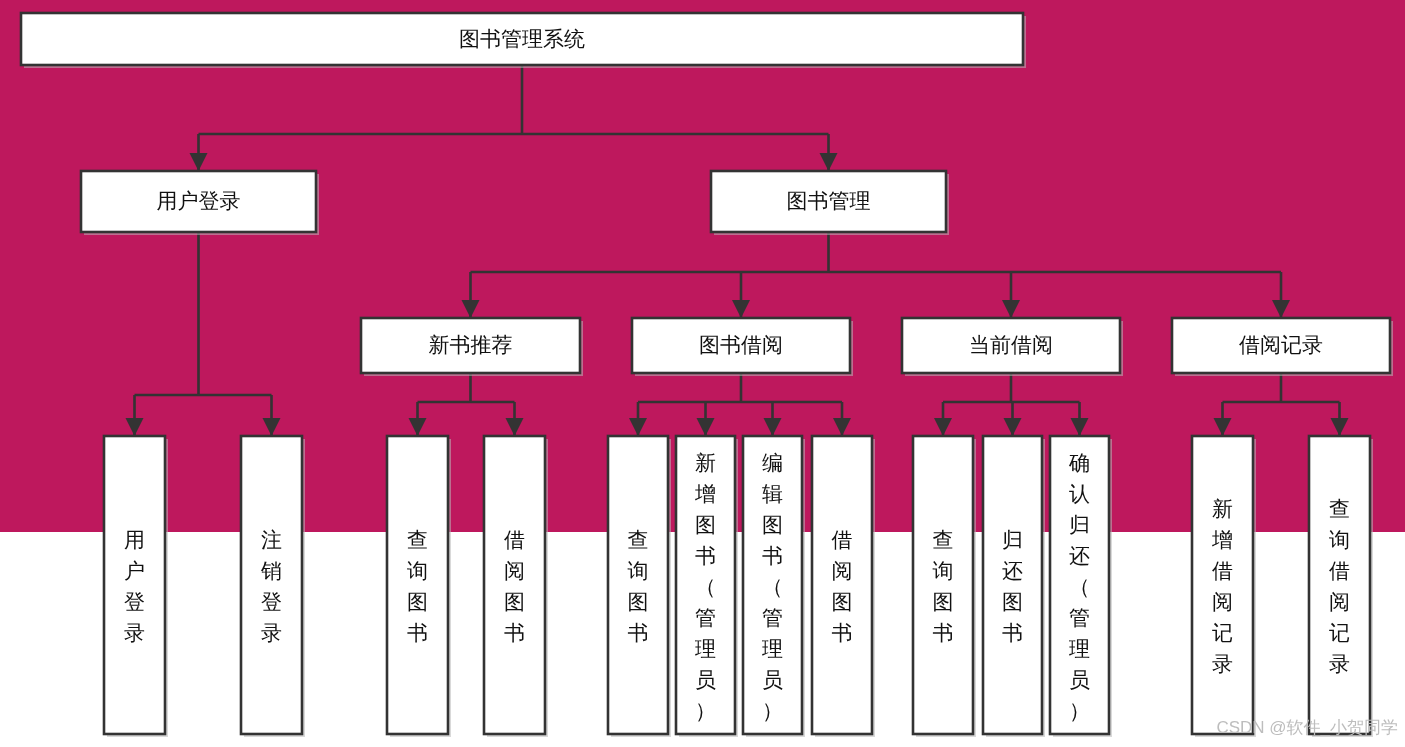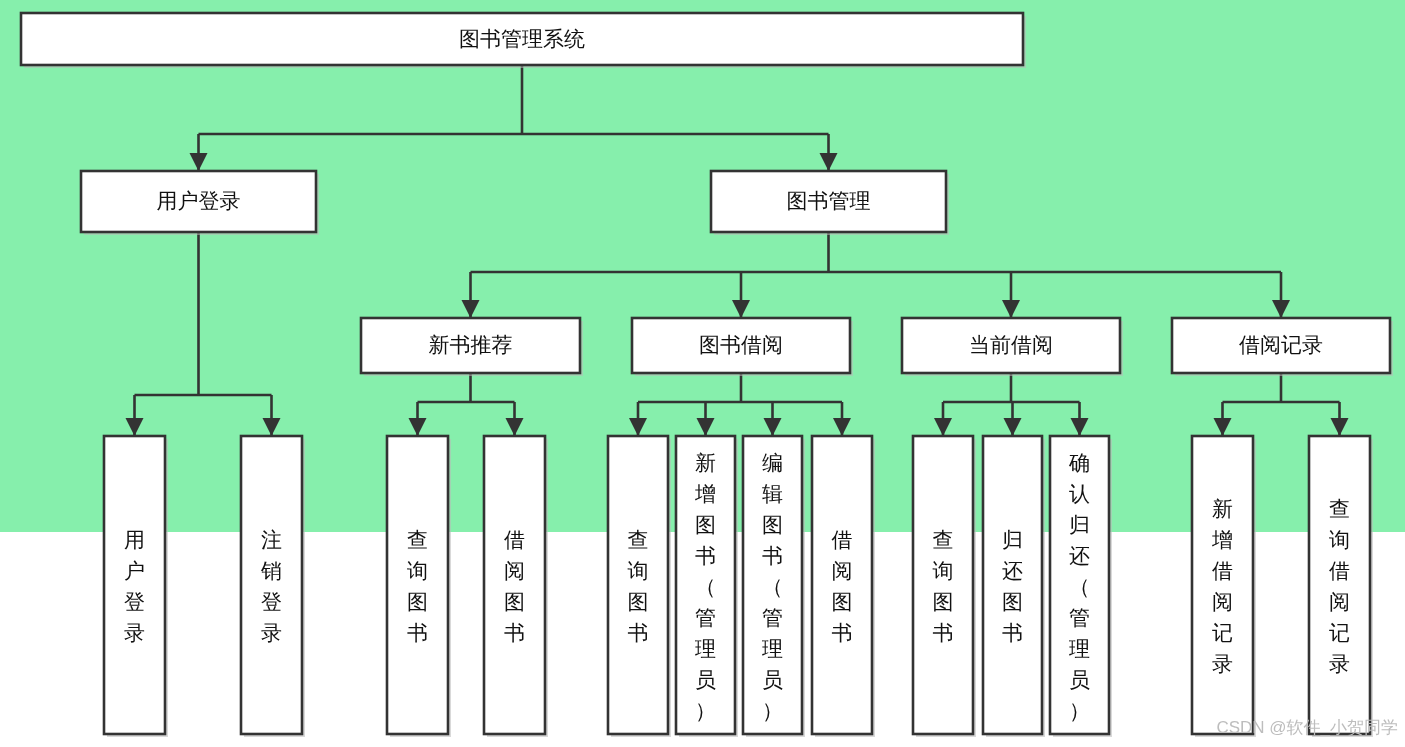--- a/index.html
+++ b/index.html
@@ -11,21 +11,21 @@
     width: 1405px;
     height: 747px;
     font-family: "Liberation Sans", "DejaVu Sans", sans-serif;
     overflow: hidden;
     position: relative;
   }
   #diagram-root {
     position: relative;
     width: 1405px;
     height: 532px;
-    background: #86efac;
+    background: #be185d;
     text-align: right;
   }
   svg.diagram-svg {
     position: absolute;
     top: 0;
     left: 0;
     width: 1405px;
     height: 747px;
     display: block;
   }

